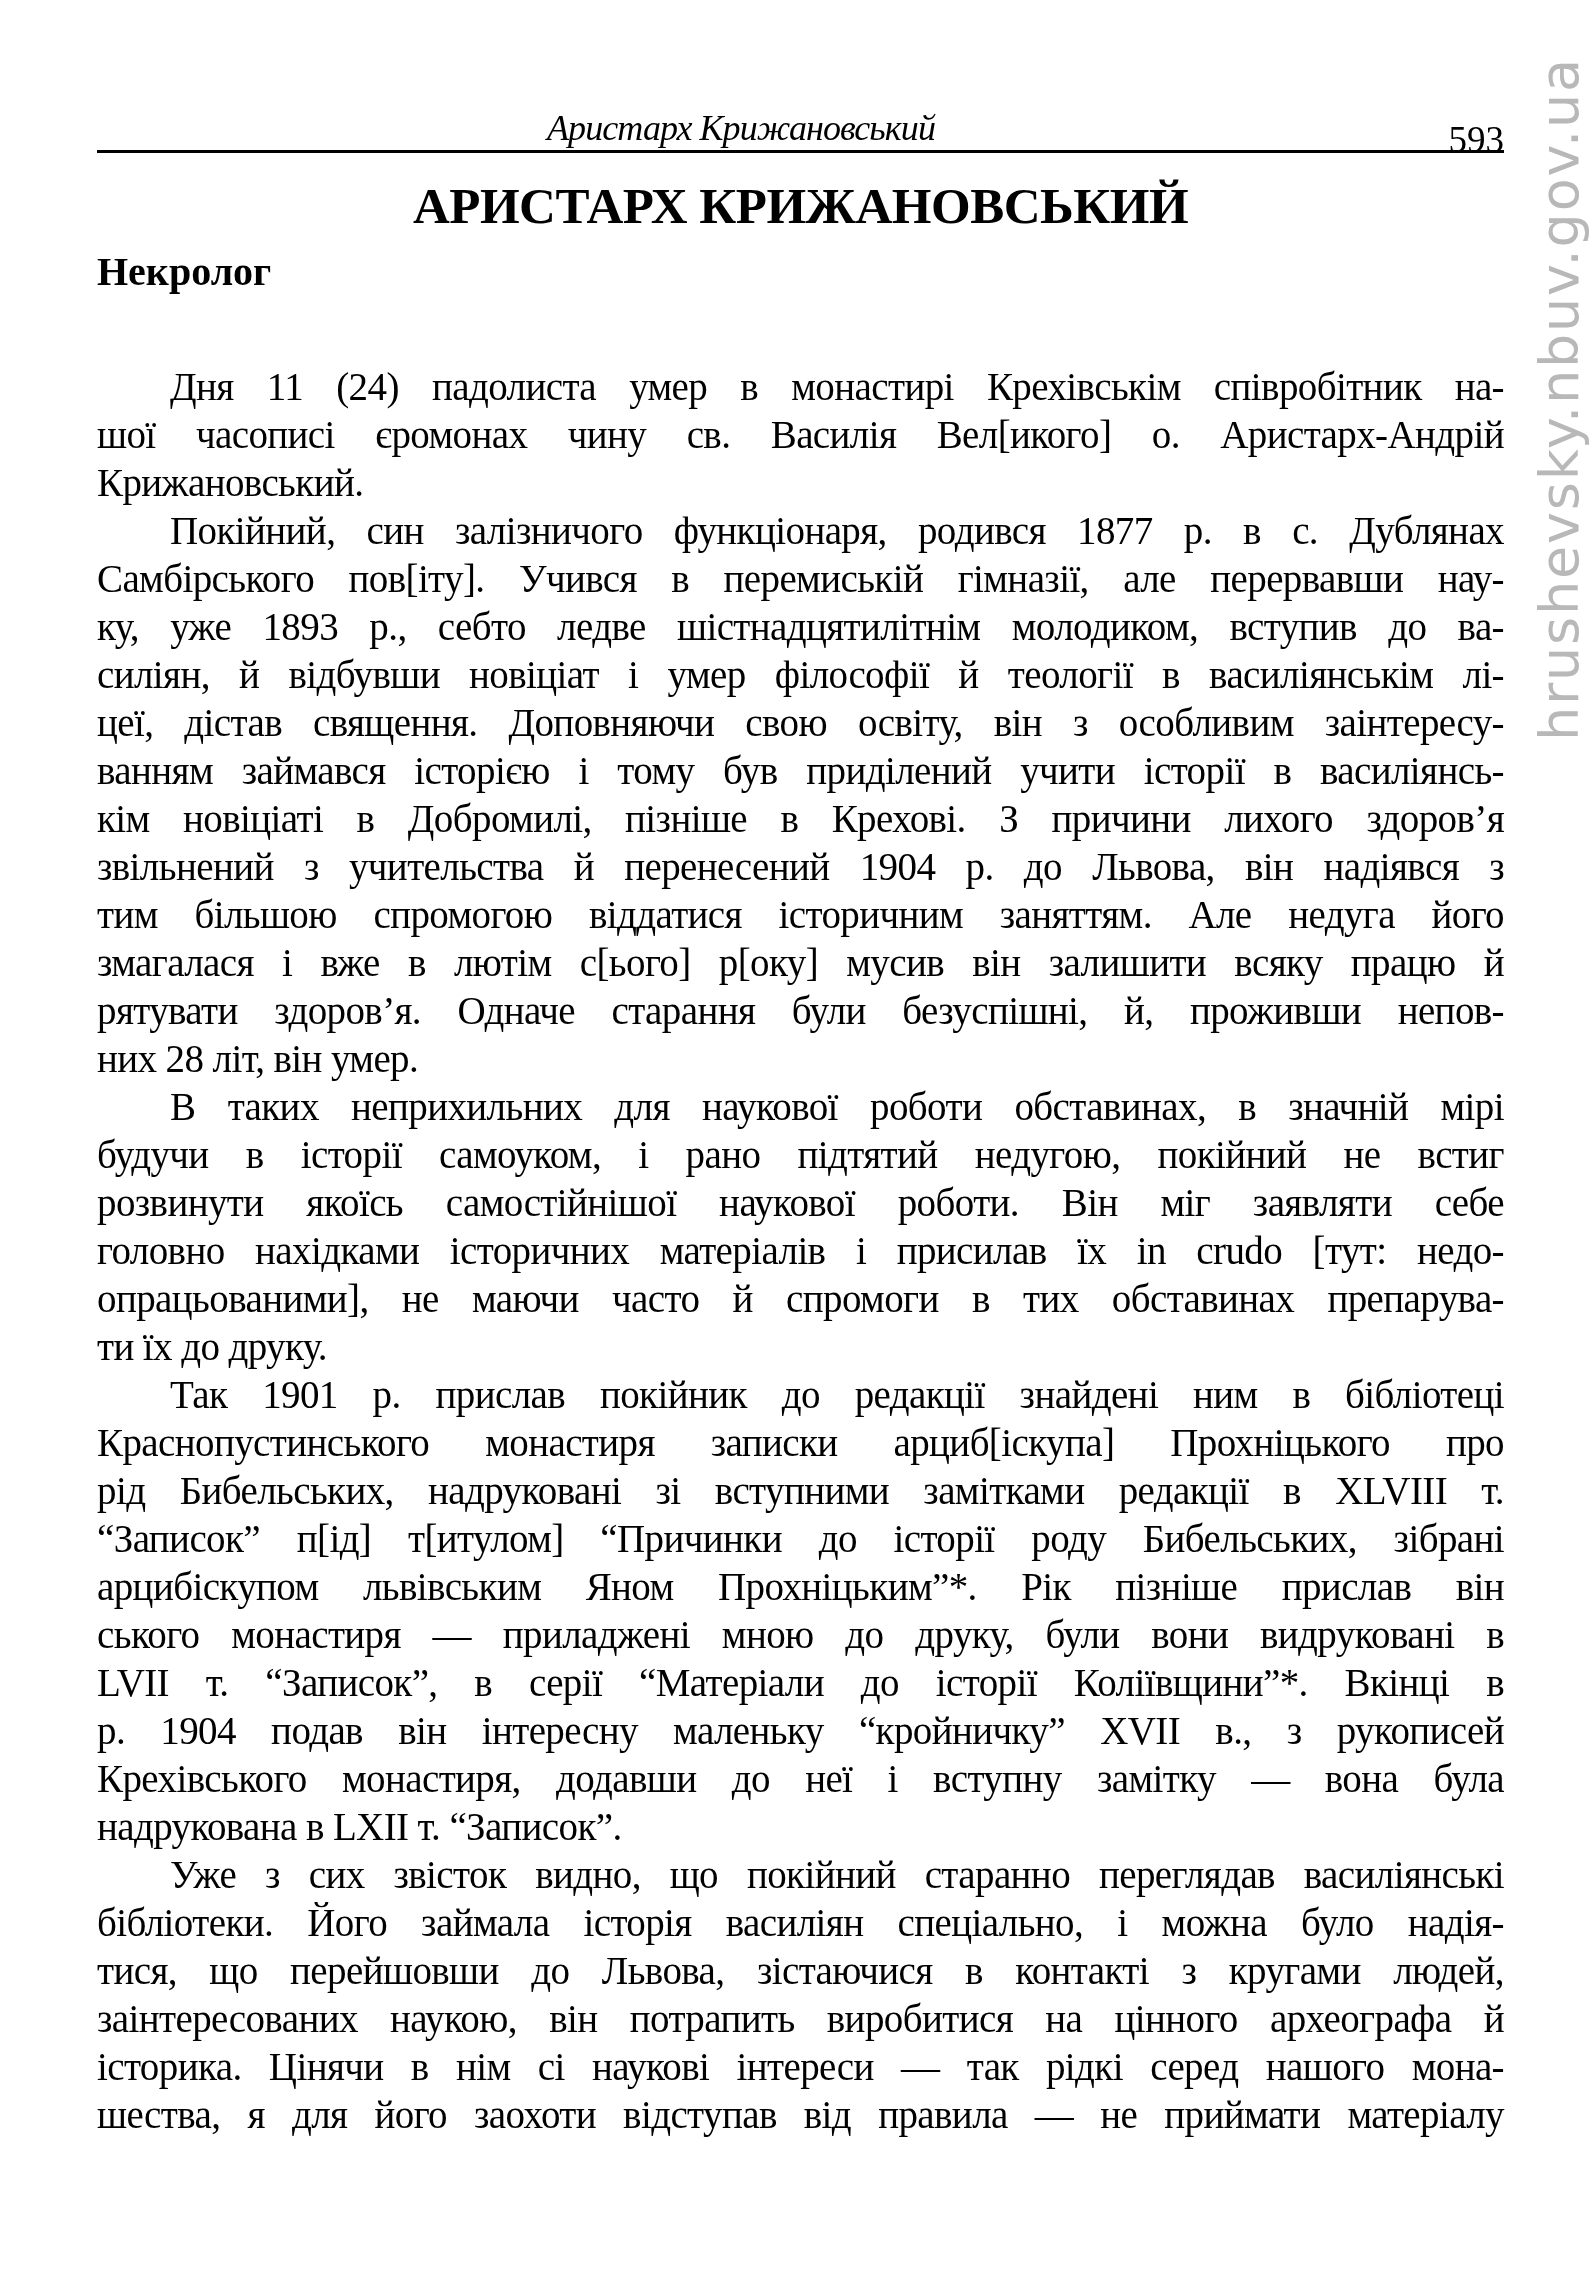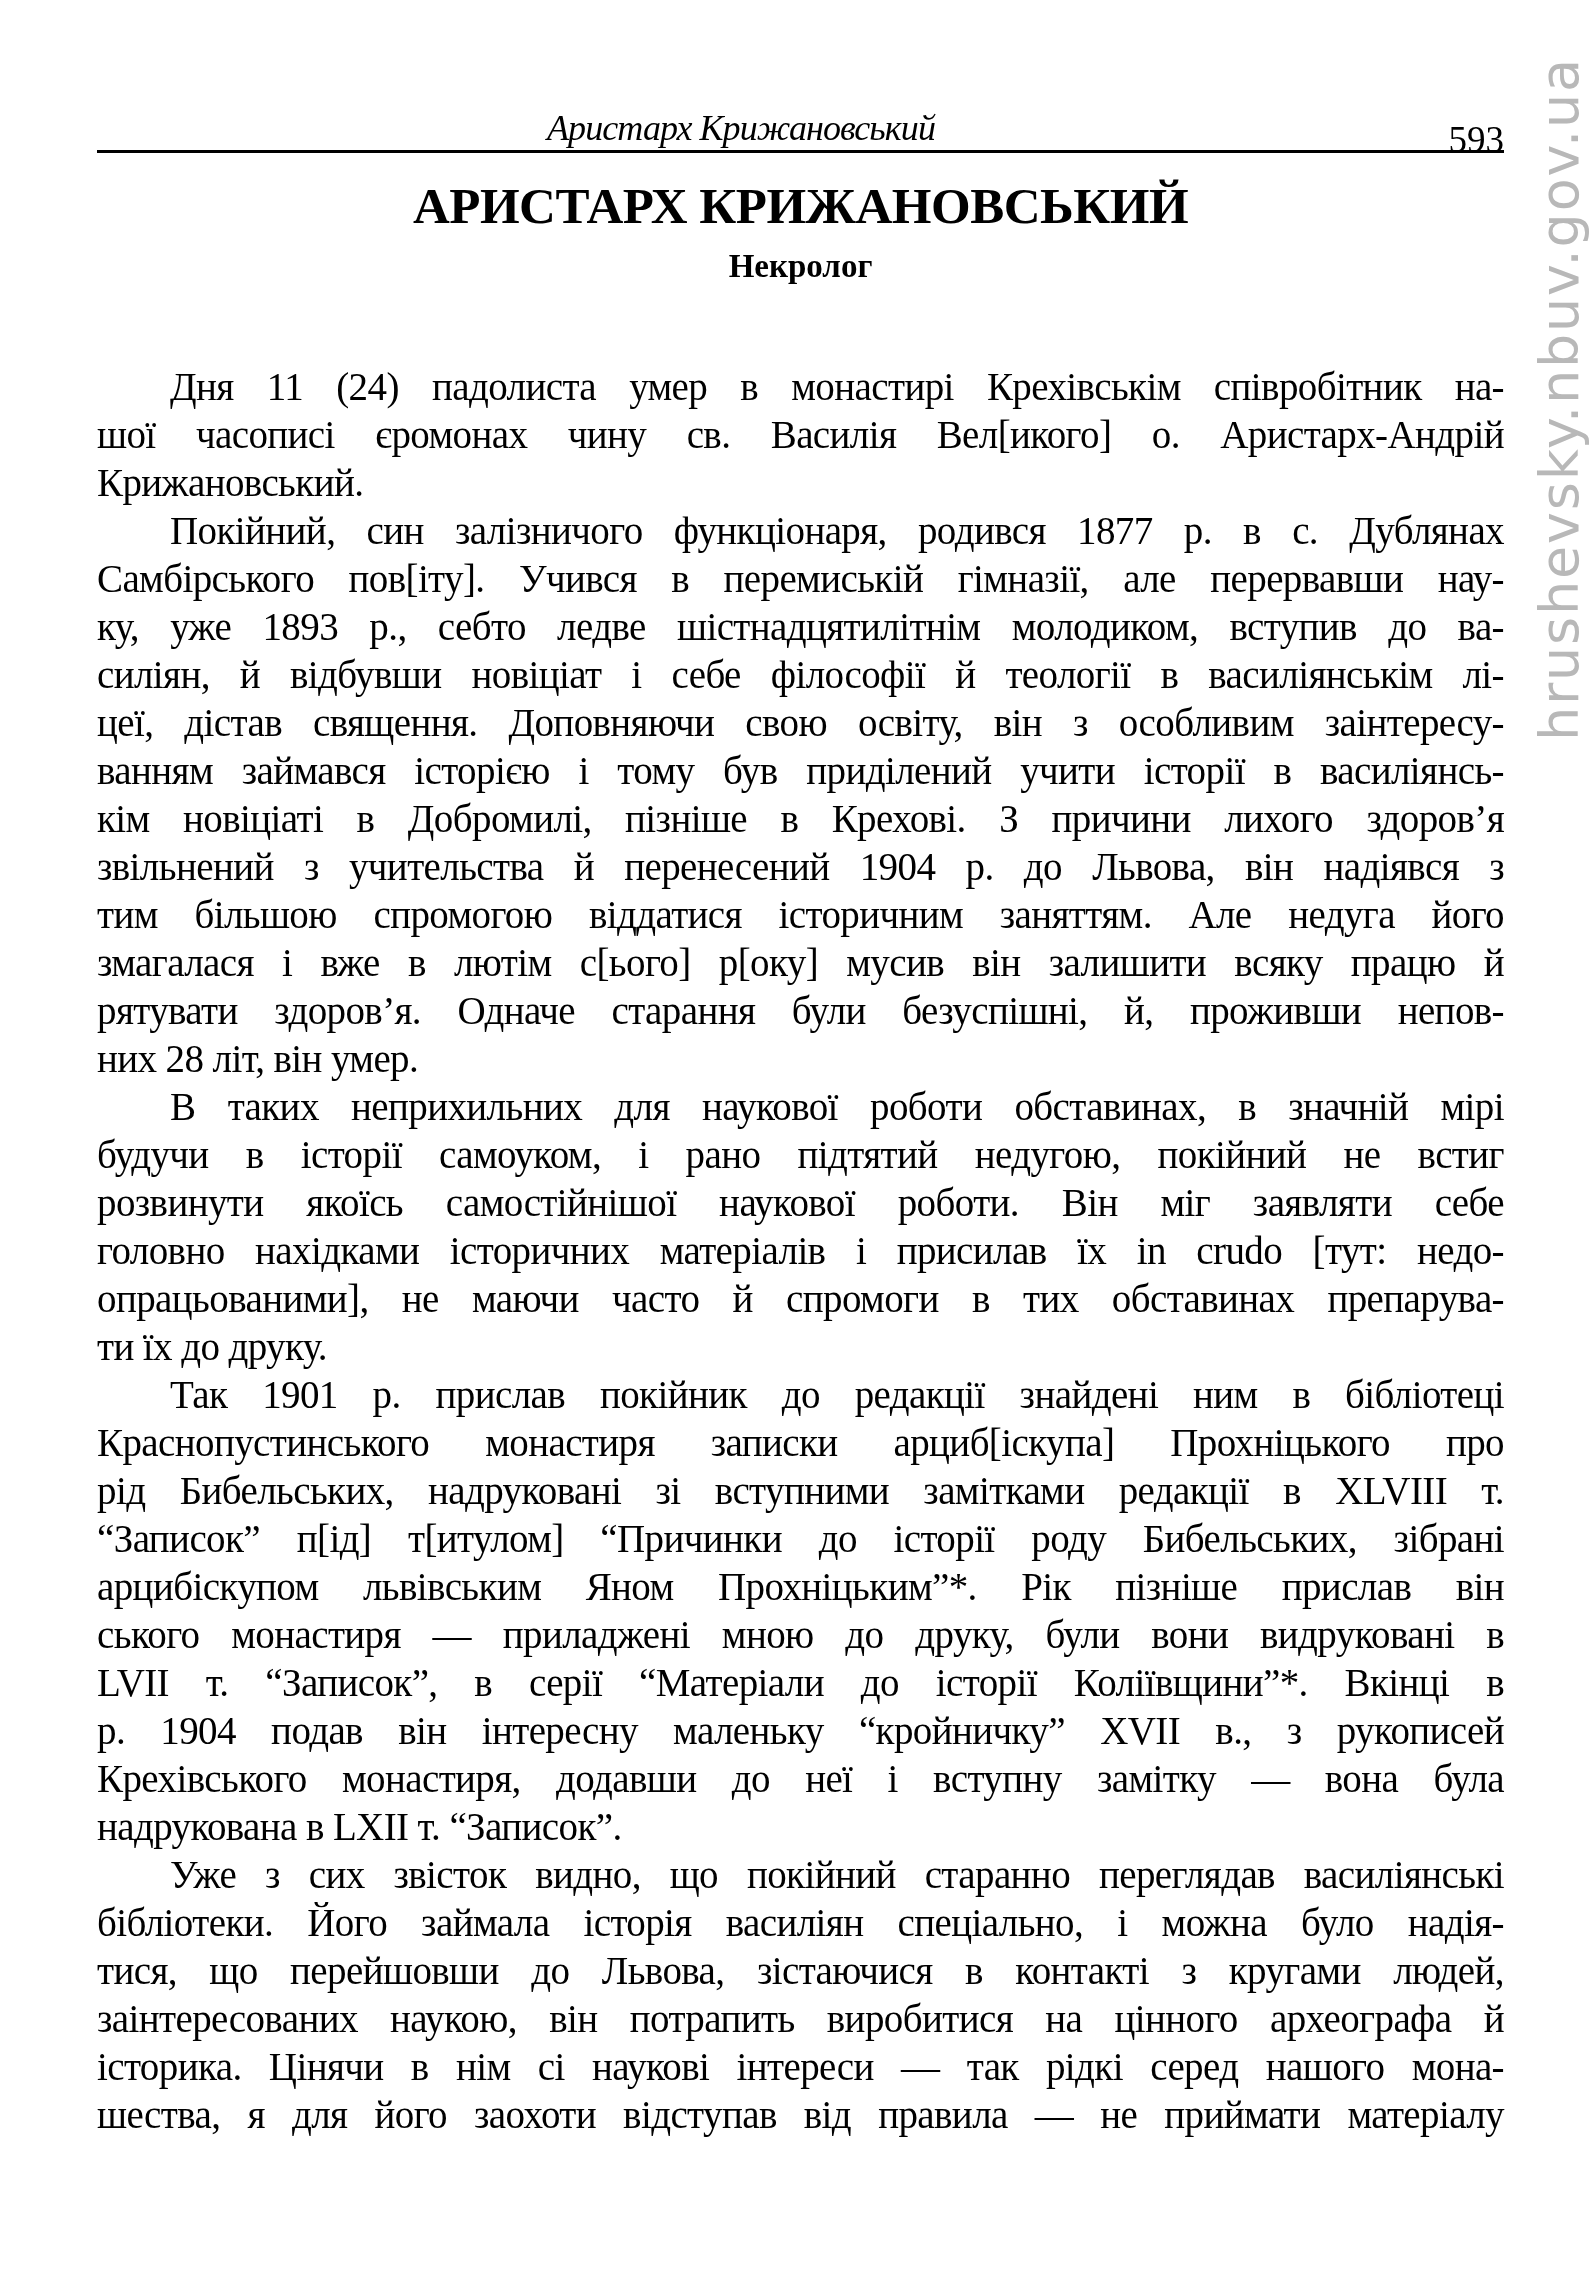--- a/index.html
+++ b/index.html
@@ -6,22 +6,22 @@
   body { width: 1592px; height: 2510px; position: relative; overflow: hidden;
          font-family: "Liberation Serif", "DejaVu Serif", serif; color: #000; }
   .page { position: absolute; left: 97px; top: 0; width: 1407px; }
   .running-header { position: absolute; top: 99px; left: 0; width: 1407px; height: 51px; }
   .running-title { position: absolute; left: 0; right: 0; top: 8.3px; text-align: center;
                    font-style: italic; font-size: 36px; letter-spacing: -0.9px; padding-right: 119px; }
   .page-number { position: absolute; right: 0; top: 19px; font-size: 37px; }
   .header-rule { position: absolute; left: 0; top: 51px; width: 1407px; height: 3.2px; background: #000; }
   .title { position: absolute; top: 177px; left: 0; width: 1407px; text-align: center;
            font-weight: bold; font-size: 51px; letter-spacing: -0.5px; }
-  .subtitle { position: absolute; top: 248px; left: 0; width: 1407px; text-align: center;
-              font-weight: bold; font-size: 33px; }
+  .subtitle { position: absolute; top: 248px; left: 0; width: 1407px; text-align: left;
+              font-weight: bold; font-size: 40px; }
   .body { position: absolute; top: 363px; left: 0; width: 1407px; }
   .line { height: 48px; line-height: 48px; font-size: 39px; white-space: nowrap;
           text-align: justify; text-align-last: justify; letter-spacing: -0.6px; }
   .line.indent { padding-left: 73px; }
   .line.last { text-align-last: left; }
   .watermark { position: absolute; left: 1529px; top: 9.2px; width: 60px; height: 780px; }
   .watermark span { position: absolute; left: 50%; top: 50%; transform: translate(-50%, -50%) rotate(-90deg);
                     white-space: nowrap; font-family: "DejaVu Sans", sans-serif; font-size: 54px;
                     color: #b8b8b8; letter-spacing: 1.8px; }
 </style>
@@ -38,21 +38,21 @@
   <div class="title">АРИСТАРХ КРИЖАНОВСЬКИЙ</div>
   <div class="subtitle">Некролог</div>
 
   <div class="body" id="body-text">
       <div class="line indent">Дня 11 (24) падолиста умер в монастирі Крехівськім співробітник на-</div>
       <div class="line">шої часописі єромонах чину св. Василія Вел[икого] о. Аристарх-Андрій</div>
       <div class="line last">Крижановський.</div>
       <div class="line indent">Покійний, син залізничого функціонаря, родився 1877 р. в с. Дублянах</div>
       <div class="line">Самбірського пов[іту]. Учився в перемиській гімназії, але перервавши нау-</div>
       <div class="line">ку, уже 1893 р., себто ледве шістнадцятилітнім молодиком, вступив до ва-</div>
-      <div class="line">силіян, й відбувши новіціат і себе філософії й теології в василіянськім лі-</div>
+      <div class="line">силіян, й відбувши новіціат і умер філософії й теології в василіянськім лі-</div>
       <div class="line">цеї, дістав священня. Доповняючи свою освіту, він з особливим заінтересу-</div>
       <div class="line">ванням займався історією і тому був приділений учити історії в василіянсь-</div>
       <div class="line">кім новіціаті в Добромилі, пізніше в Крехові. З причини лихого здоров’я</div>
       <div class="line">звільнений з учительства й перенесений 1904 р. до Львова, він надіявся з</div>
       <div class="line">тим більшою спромогою віддатися історичним заняттям. Але недуга його</div>
       <div class="line">змагалася і вже в лютім с[ього] р[оку] мусив він залишити всяку працю й</div>
       <div class="line">рятувати здоров’я. Одначе старання були безуспішні, й, проживши непов-</div>
       <div class="line last">них 28 літ, він умер.</div>
       <div class="line indent">В таких неприхильних для наукової роботи обставинах, в значній мірі</div>
       <div class="line">будучи в історії самоуком, і рано підтятий недугою, покійний не встиг</div>

